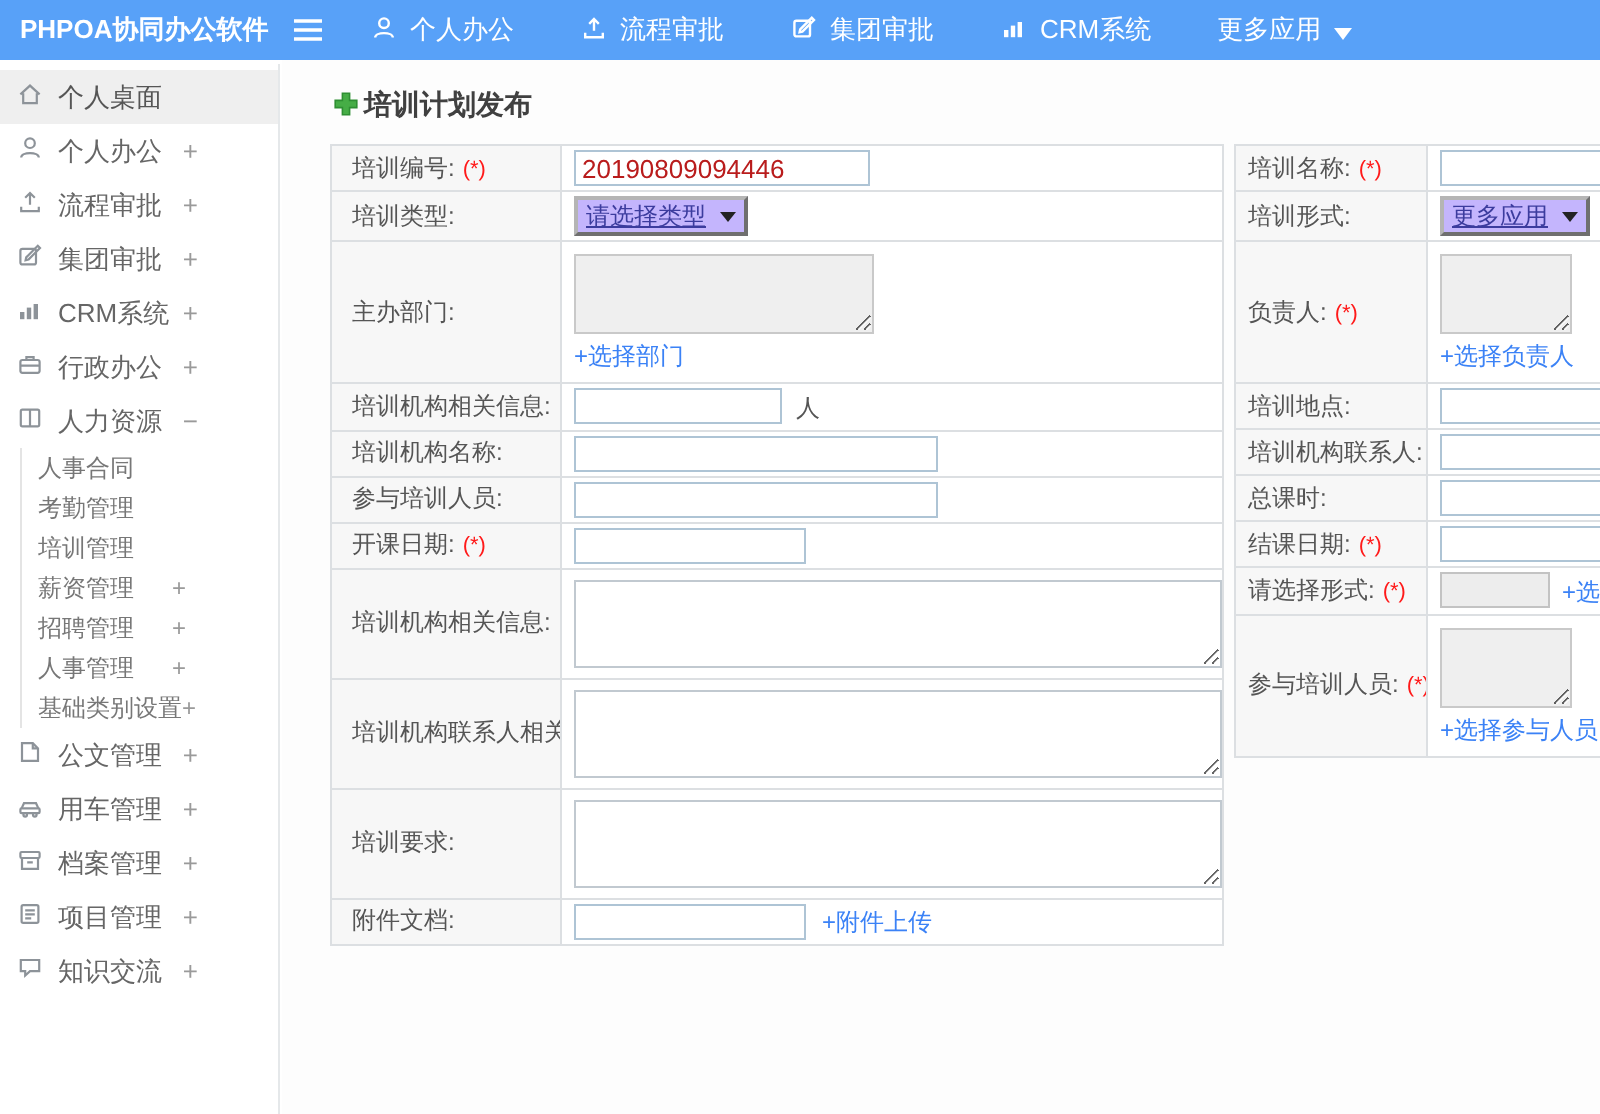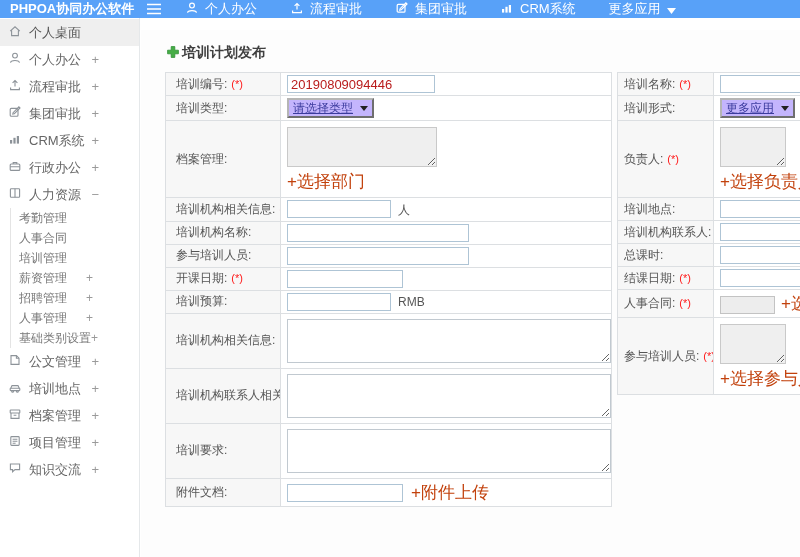--- a/index.html
+++ b/index.html
@@ -1,29 +1,29 @@
 <!DOCTYPE html>
 <html><head>
 <meta charset="utf-8">
 <style>
   *{box-sizing:border-box;}
   html,body{margin:0;padding:0;}
   body{width:800px;height:557px;overflow:hidden;background:#fff;
        font-family:"Liberation Sans",sans-serif;position:relative;}
 
   
-  .hd{height:18px;background:#58a1f8;display:flex;align-items:center;position:relative;z-index:5;}
+  .hd{height:30px;background:#58a1f8;display:flex;align-items:center;position:relative;z-index:5;}
   .logo{width:132px;padding-left:10px;font-size:13px;color:#fff;white-space:nowrap;font-weight:bold;}
   .burger{margin:0 17px 0 14px;display:flex;align-items:center;cursor:pointer;}
   .nav{display:flex;align-items:center;gap:33px;margin-left:6px;}
   .nav-item{display:flex;align-items:center;gap:6px;color:#fff;font-size:13px;cursor:pointer;white-space:nowrap;}
   .nav-item svg{flex:none;}
 
   
-  .sb{position:absolute;top:16px;left:0;bottom:0;width:140px;background:#fff;
+  .sb{position:absolute;top:32px;left:0;bottom:0;width:140px;background:#fff;
       border-right:1px solid #e5e8ea;padding-top:3px;}
   .sb-item{height:27px;display:flex;align-items:center;padding:0 8px;font-size:13px;
            color:#666;cursor:pointer;white-space:nowrap;}
   .sb-item.active{background:#efefef;color:#555;}
   .sb-item .si{margin-right:7px;flex:none;}
   .expand{margin-left:auto;margin-right:32px;color:#9a9a9a;font-size:13px;}
   .sb-subs{margin-left:10px;border-left:1px solid #e4e4e4;}
   .sb-sub{height:20px;display:flex;align-items:center;padding-left:8px;font-size:12px;
           color:#777;cursor:pointer;white-space:nowrap;}
   .sb-sub .expand{margin-right:46px;font-size:12px;}
@@ -44,21 +44,21 @@
   .rt td.lbl{width:96px;padding-left:6px;}
   tr.s td{height:21px;} tr.m td{height:22px;} tr.t td{height:57px;}
   tr.a td{height:52px;} tr.w td{height:52px;} tr.z td{height:21px;}
   .req{color:#ff1a1a;margin-left:4px;font-size:11px;}
 
   .ti{height:18px;border:1px solid #aec4d5;font-size:13px;color:#b91c1c;padding:1px 3px;background:#fff;}
   .ti.gray{background:#ededed;border-color:#c3c3c3;}
   .w150{width:148px;} .w107{width:104px;} .w183{width:182px;} .w118{width:116px;}
   .w117{width:116px;} .w165{width:165px;} .w55{width:55px;}
   .sfx{margin-left:7px;font-size:12px;color:#555;}
-  .lnk{color:#c2410c;text-decoration:none;font-size:17px;cursor:pointer;white-space:nowrap;}
+  .lnk{color:#3b82f6;text-decoration:none;font-size:12px;cursor:pointer;white-space:nowrap;}
   .lnk.blk{display:inline-block;margin-top:3px;}
   .ta{display:block;border:1px solid #c6c6c6;resize:both;font:12px "Liberation Sans",sans-serif;}
   .ta.gray{width:150px;height:40px;background:#efefef;border-color:#c9c9c9;margin-top:2px;}
   .ta.gray.sm{width:66px;}
   .ta.white{width:324px;height:44px;border-color:#c1c9d0;margin:3px 0;}
   .sel{display:inline-flex;align-items:center;height:20px;border:2px solid;
        border-color:#b5b5b5 #6f6f6f #6f6f6f #b5b5b5;background:#c4b5fd;padding:0 4px;cursor:pointer;}
   .sel-txt{color:#3c3c9e;text-decoration:underline;font-size:12px;white-space:nowrap;}
   .sel-caret{width:0;height:0;border-left:4px solid transparent;border-right:4px solid transparent;
              border-top:5px solid #222;margin-left:7px;}
@@ -162,24 +162,24 @@
   <div class="sb-item">
     <span class="si"><svg width="14" height="14" viewBox="0 0 14 14" fill="none" stroke="#8d9399" stroke-width="1.1">
           <rect x="2.4" y="2.8" width="9.2" height="8.4" rx="0.8"></rect>
           <path d="M7 2.8v8.4"></path>
         </svg></span>
     <span>人力资源</span>
     <span class="expand">−</span>
   </div>
   <div class="sb-subs">
     <div class="sb-sub">
+        <span>人事合同</span>
+      </div>
+    <div class="sb-sub">
         <span>考勤管理</span>
-      </div>
-    <div class="sb-sub">
-        <span>人事合同</span>
       </div>
     <div class="sb-sub">
         <span>培训管理</span>
       </div>
     <div class="sb-sub">
         <span>薪资管理</span>
         <span class="expand">+</span>
       </div>
     <div class="sb-sub">
         <span>招聘管理</span>
@@ -202,21 +202,21 @@
     <span>公文管理</span>
     <span class="expand">+</span>
   </div>
   <div class="sb-item">
     <span class="si"><svg width="14" height="14" viewBox="0 0 14 14" fill="none" stroke="#8d9399" stroke-width="1.1">
           <path d="M2.8 8.2L4 5.6h6l1.2 2.6"></path>
           <rect x="2.2" y="8.2" width="9.6" height="2.4" rx="0.6"></rect>
           <circle cx="4.6" cy="11.4" r="0.9"></circle>
           <circle cx="9.4" cy="11.4" r="0.9"></circle>
         </svg></span>
-    <span>培训地点</span>
+    <span>用车管理</span>
     <span class="expand">+</span>
   </div>
   <div class="sb-item">
     <span class="si"><svg width="14" height="14" viewBox="0 0 14 14" fill="none" stroke="#8d9399" stroke-width="1.1">
           <rect x="2.2" y="3" width="9.6" height="3" rx="0.6"></rect>
           <path d="M3 6v5.4h8V6M5.6 8.2h2.8"></path>
         </svg></span>
     <span>档案管理</span>
     <span class="expand">+</span>
   </div>
@@ -254,44 +254,40 @@
         <td class="fld"><input type="text" class="ti w150" value="20190809094446" style=""></td>
       </tr>
       <tr class="s">
         <td class="lbl"><span>培训类型:</span></td>
         <td class="fld"><span class="sel">
                 <span class="sel-txt">请选择类型</span>
                 <span class="sel-caret"></span>
               </span></td>
       </tr>
       <tr class="t">
-        <td class="lbl"><span>档案管理:</span></td>
+        <td class="lbl"><span>主办部门:</span></td>
         <td class="fld">
               <div class="stack"><textarea class="ta gray" style=""></textarea><a class="lnk blk">+选择部门</a></div>
             </td>
       </tr>
       <tr class="m">
         <td class="lbl"><span>培训机构相关信息:</span><span class="req">(*)</span></td>
         <td class="fld"><input type="text" class="ti w107" style=""><span class="sfx">人</span></td>
       </tr>
       <tr class="m">
         <td class="lbl"><span>培训机构名称:</span></td>
         <td class="fld"><input type="text" class="ti w183" style=""></td>
       </tr>
       <tr class="m">
         <td class="lbl"><span>参与培训人员:</span></td>
         <td class="fld"><input type="text" class="ti w183" style=""></td>
       </tr>
       <tr class="m">
         <td class="lbl"><span>开课日期:</span><span class="req">(*)</span></td>
         <td class="fld"><input type="text" class="ti w118" style=""></td>
-      </tr>
-      <tr class="m">
-        <td class="lbl"><span>培训预算:</span></td>
-        <td class="fld"><input type="text" class="ti w107" style=""><span class="sfx">RMB</span></td>
       </tr>
       <tr class="w">
         <td class="lbl"><span>培训机构相关信息:</span></td>
         <td class="fld">
               <textarea class="ta white" style=""></textarea>
             </td>
       </tr>
       <tr class="w">
         <td class="lbl"><span>培训机构联系人相关信息:</span></td>
         <td class="fld">
@@ -340,21 +336,21 @@
       </tr>
       <tr class="m">
         <td class="lbl"><span>总课时:</span></td>
         <td class="fld"><input type="text" class="ti w165" style=""></td>
       </tr>
       <tr class="m">
         <td class="lbl"><span>结课日期:</span><span class="req">(*)</span></td>
         <td class="fld"><input type="text" class="ti w165" style=""></td>
       </tr>
       <tr class="m">
-        <td class="lbl"><span>人事合同:</span><span class="req">(*)</span></td>
+        <td class="lbl"><span>请选择形式:</span><span class="req">(*)</span></td>
         <td class="fld"><input type="text" class="ti gray w55" readonly="" style=""><a class="lnk" style="margin-left:6px;">+选择审批人员</a></td>
       </tr>
       <tr class="a">
         <td class="lbl"><span>参与培训人员:</span><span class="req">(*)</span></td>
         <td class="fld">
               <div class="stack"><textarea class="ta gray sm" style=""></textarea><a class="lnk blk">+选择参与人员</a></div>
             </td>
       </tr>
     </tbody>
       </table>

